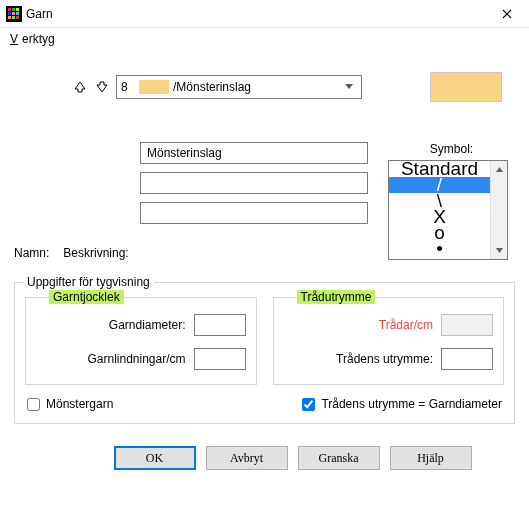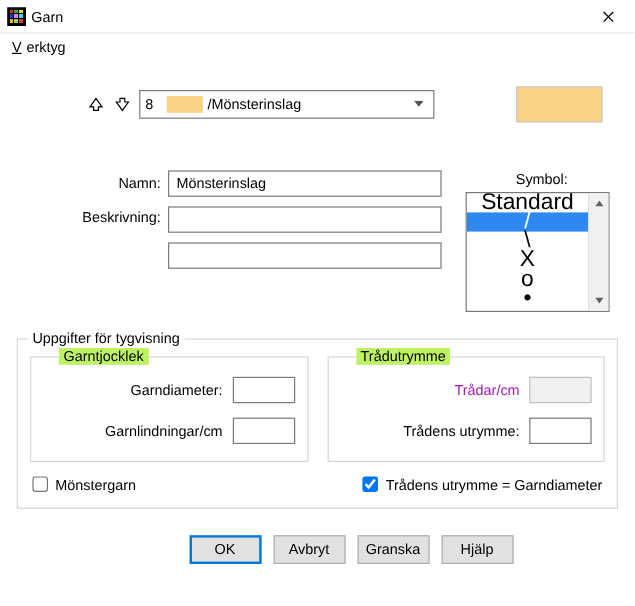--- a/index.html
+++ b/index.html
@@ -17,47 +17,47 @@
 .row1 { display: flex; align-items: center; margin-top: 12px; margin-left: 58px; gap: 6px; }
 .arrow-btn { width: 16px; height: 16px; display: flex; align-items: center; justify-content: center; cursor: pointer; }
 .arrow-btn svg { width: 14px; height: 14px; }
 .dropdown { position: relative; width: 246px; height: 24px; border: 1px solid #7a7a7a; background: #fff; display: flex; align-items: center; padding: 0 4px; cursor: pointer; }
 .dropdown .num { width: 14px; text-align: left; }
 .dropdown .swatch { width: 30px; height: 14px; background: #fbd387; margin: 0 4px; border: 0; }
 .dropdown .lbl { flex: 1; }
 .dropdown .chev { width: 16px; display: flex; justify-content: center; }
 .color-preview { margin-left: 62px; width: 72px; height: 30px; background: #fbd387; border: 1px solid #c8c8c8; }
 .mid { display: flex; margin-top: 40px; }
-.labels-col { width: 120px; display: flex; flex-direction: column; align-items: flex-end; gap: 14px; padding-top: 4px; }
+.labels-col { width: 120px; display: flex; flex-direction: row; align-items: flex-end; gap: 14px; padding-top: 4px; }
 .fields-col { width: 234px; display: flex; flex-direction: column; gap: 8px; padding-top: 0; padding-left: 6px; }
 .tf { width: 228px; height: 22px; border: 1px solid #7a7a7a; padding: 2px 6px; background: #fff; font-family: inherit; font-size: 12px; }
 .symbol-col { flex: 1; padding-left: 20px; position: relative; text-align: center; }
 .symbol-label { margin-bottom: 4px; }
 .listbox { width: 120px; height: 100px; border: 1px solid #7a7a7a; background: #fff; position: relative; display: flex; font-size: 19px; }
 .listbox-items { flex: 1; overflow: hidden; }
 .listbox-items div { padding: 0 4px; height: 16px; line-height: 16px; cursor: pointer; }
 .listbox-items div.sel { background: #2d89ef; color: #fff; }
 .listbox-sb { width: 17px; background: #f0f0f0; border-left: 1px solid #e0e0e0; display: flex; flex-direction: column; justify-content: space-between; align-items: center; }
 .sb-btn { width: 17px; height: 17px; display: flex; align-items: center; justify-content: center; cursor: pointer; }
 .fieldset { border: 1px solid #d6d6d6; padding: 14px 10px 12px 10px; margin-top: 22px; position: relative; }
 .fieldset > .legend { position: absolute; top: -8px; left: 8px; background: #fff; padding: 0 4px; font-size: 12px; }
 .inner-sets { display: flex; gap: 16px; margin-top: 0; }
 .inner-fieldset { flex: 1; border: 1px solid #d6d6d6; padding: 16px 10px 14px 10px; position: relative; }
 .inner-fieldset > .legend { position: absolute; top: -8px; left: 23px; background: #bef264; padding: 0 4px; font-size: 12px; }
 .frow { display: flex; align-items: center; justify-content: flex-end; gap: 8px; margin-bottom: 12px; }
 .frow:last-child { margin-bottom: 0; }
 .frow label { text-align: right; }
-.frow label.disabled { color: #a21caf; }
+.frow label.disabled { color: #ef4444; }
 .small-in { width: 52px; height: 22px; border: 1px solid #7a7a7a; background: #fff; font-family: inherit; font-size: 12px; padding: 2px 4px; }
 .small-in:disabled { background: #f0f0f0; border-color: #c0c0c0; }
 .checks { display: flex; justify-content: space-between; margin-top: 12px; padding: 0 2px; }
-.chk { display: flex; align-items: flex-start; gap: 6px; cursor: pointer; }
+.chk { display: flex; align-items: center; gap: 6px; cursor: pointer; }
 .chk input { width: 13px; height: 13px; cursor: pointer; }
 .buttons { display: flex; justify-content: center; gap: 10px; margin-top: 22px; padding-left: 56px; }
-.btn { width: 60px; height: 24px; border: 1px solid #adadad; background: #e1e1e1; cursor: pointer; font-family: Liberation Sans, sans-serif; font-size: 12px; }
+.btn { width: 82px; height: 24px; border: 1px solid #adadad; background: #e1e1e1; cursor: pointer; font-family: Liberation Serif, serif; font-size: 12px; }
 .btn.primary { border: 2px solid #0078d7; background: #e1e1e1; }
 </style>
 </head>
 <body>
 
 <div class="titlebar">
   <span class="titlebar-icon">
     <svg viewBox="0 0 16 16" class="px">
       <rect x="0" y="0" width="16" height="16" fill="#000"></rect>
       <rect x="2" y="2" width="3" height="3" fill="#d33"></rect>

